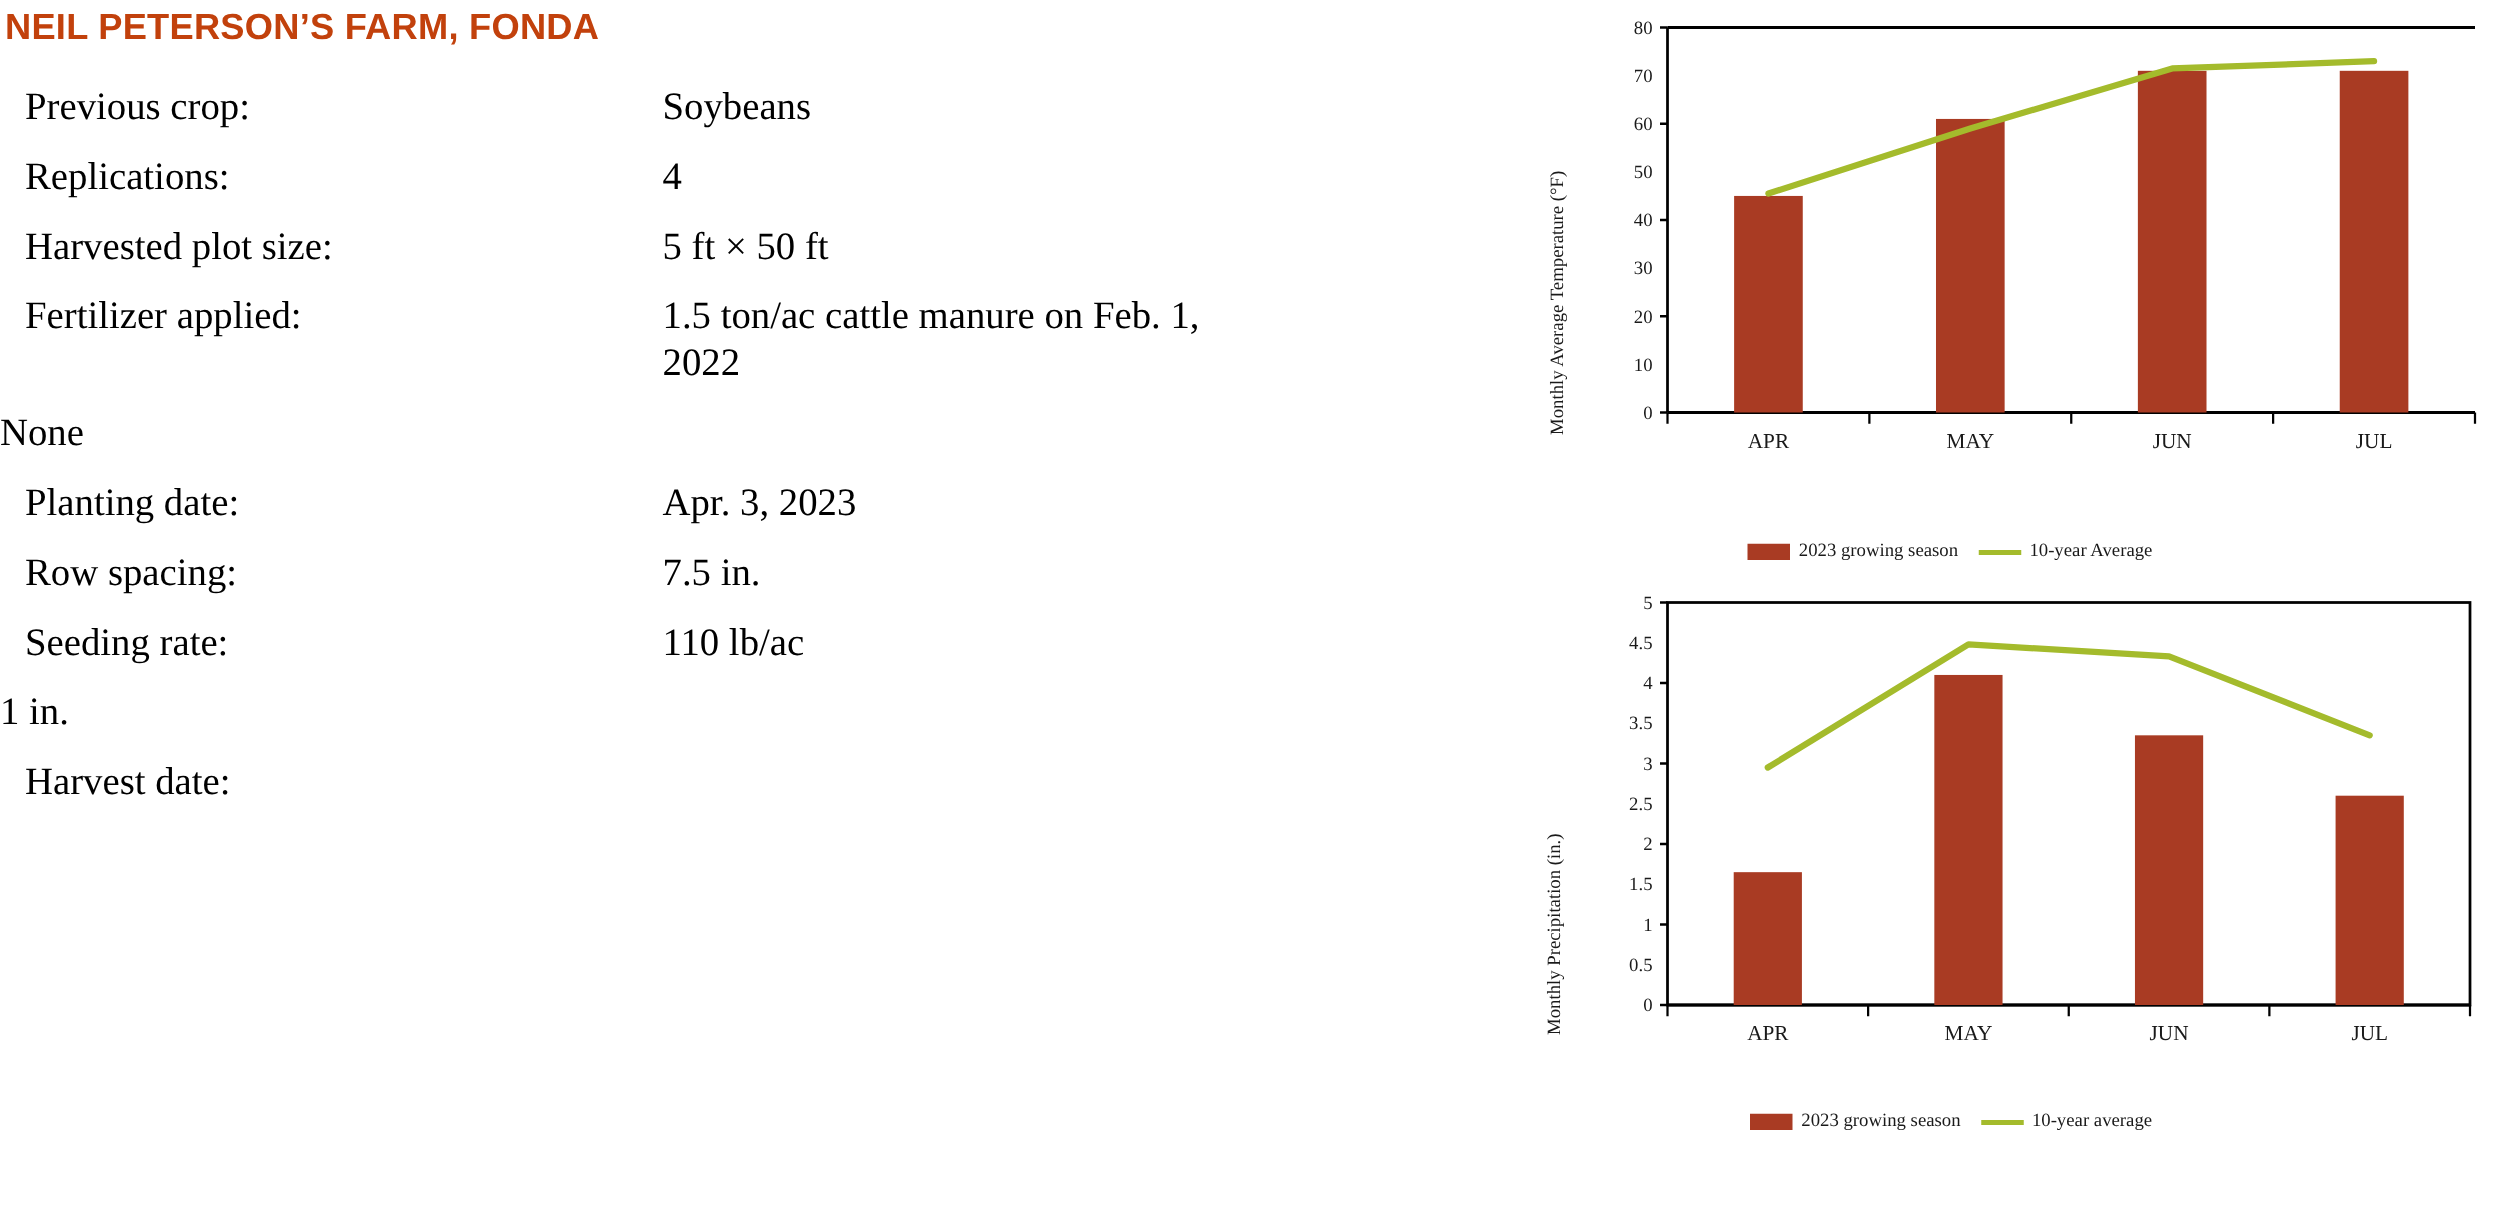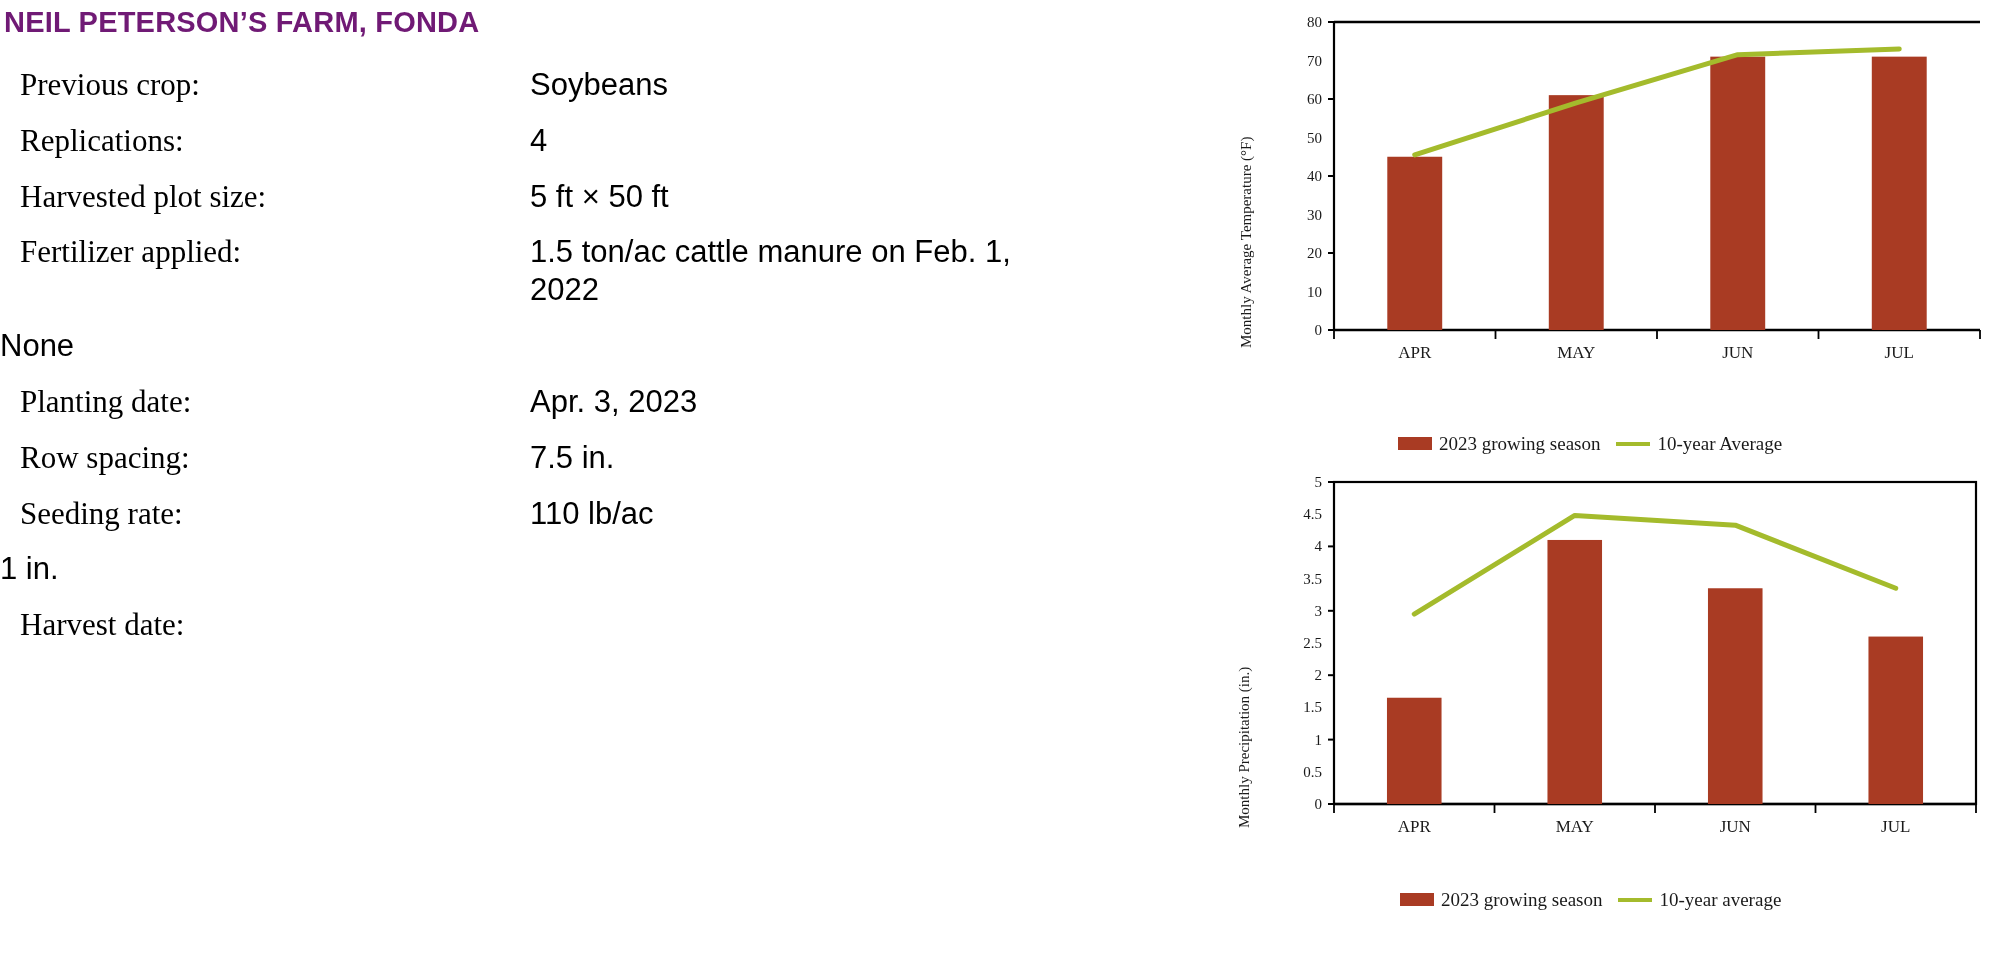--- a/index.html
+++ b/index.html
@@ -25,21 +25,21 @@
   }
 
   #page-title {
     position: absolute;
     left: 4px;
     top: 6px;
     font-family: "Liberation Sans", sans-serif;
     font-weight: bold;
     font-size: 29px;
     letter-spacing: 0.2px;
-    color: #701a75;
+    color: #c2410c;
     white-space: nowrap;
   }
 
   #detail-list {
     position: absolute;
     left: 0px;
     top: 66px;
     width: 1210px;
   }
 
@@ -56,21 +56,21 @@
     font-family: "Liberation Serif", serif;
     font-size: 31px;
     line-height: 1.22;
     color: #000000;
     padding-left: 20px;
     box-sizing: border-box;
   }
 
   .detail-value {
     flex: 1 1 auto;
-    font-family: Liberation Sans, sans-serif;
+    font-family: Liberation Serif, serif;
     font-size: 31px;
     line-height: 1.22;
     color: #000000;
     white-space: pre-line;
   }
 
   
   #charts-column {
     position: absolute;
     left: 1230px;
@@ -97,21 +97,21 @@
 
   .chart-svg { display: block; }
 
   
   .chart-legend {
     position: absolute;
     display: flex;
     align-items: center;
     gap: 16px;
     font-family: "Liberation Serif", serif;
-    font-size: 19px;
+    font-size: 15px;
     color: #1a1a1a;
     white-space: nowrap;
   }
   #legend-temperature { left: 168px; top: 426px; }
   #legend-precipitation { left: 170px; top: 422px; }
 
   .legend-entry {
     display: flex;
     align-items: center;
     gap: 7px;

